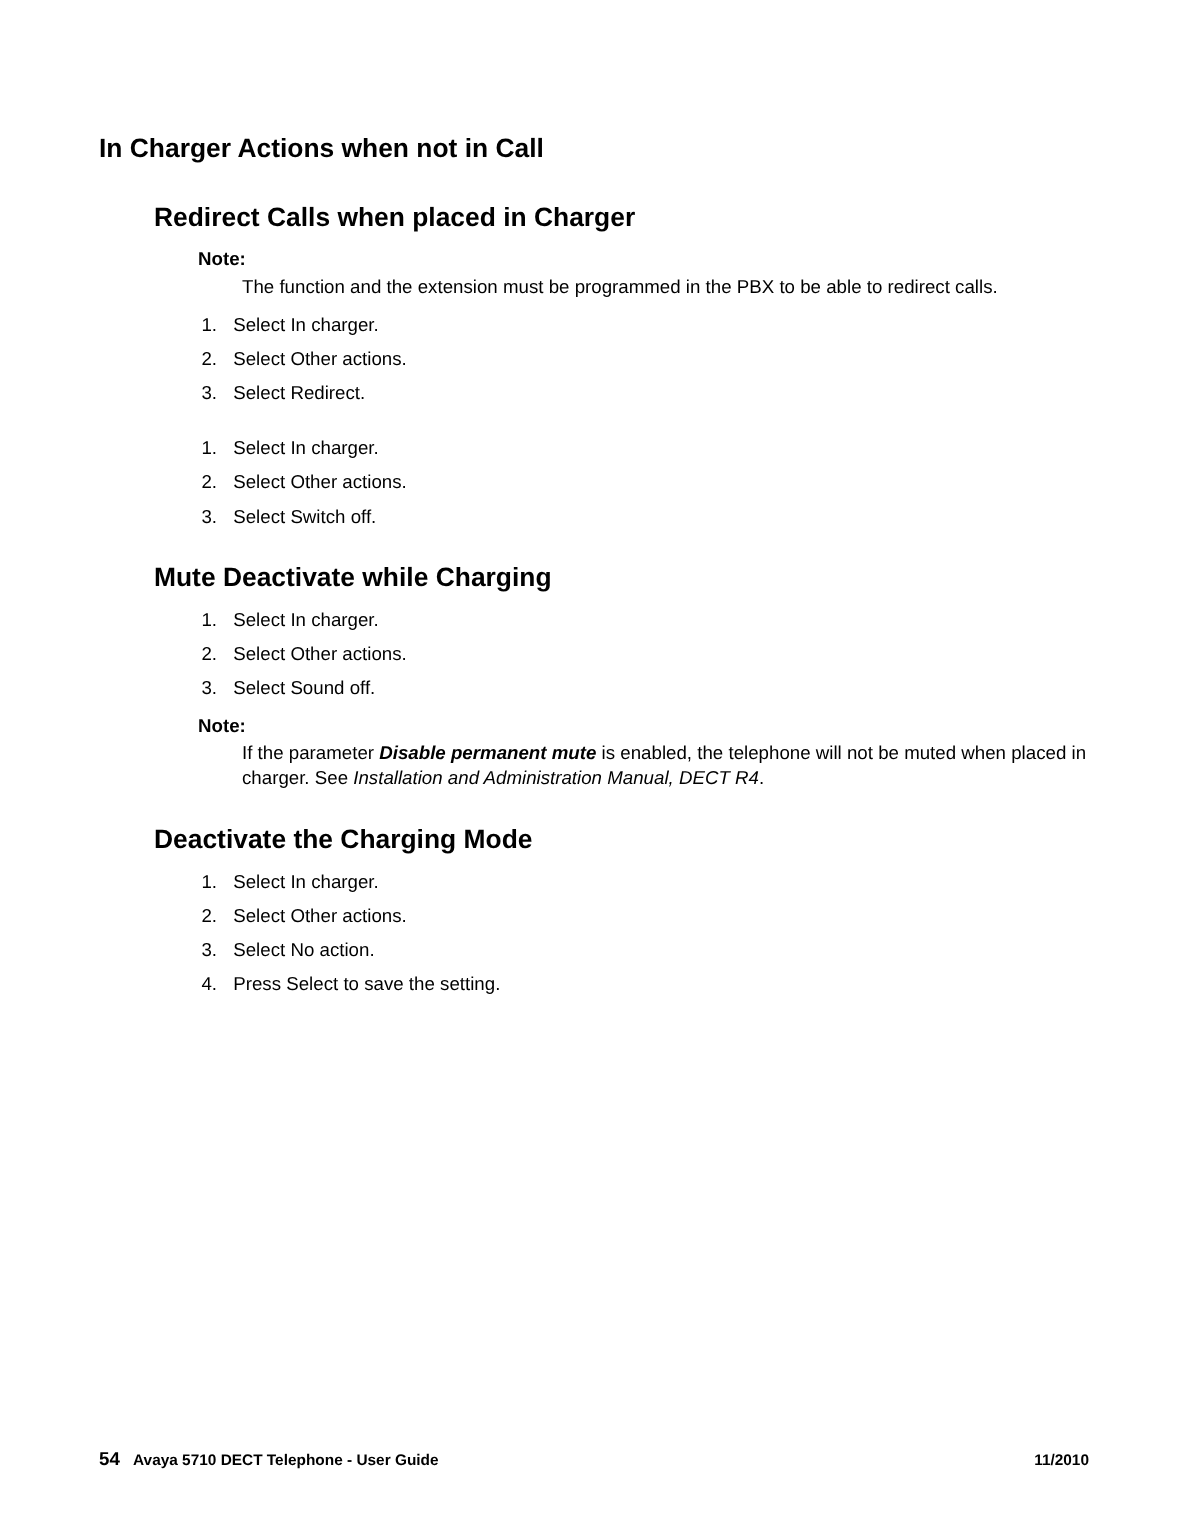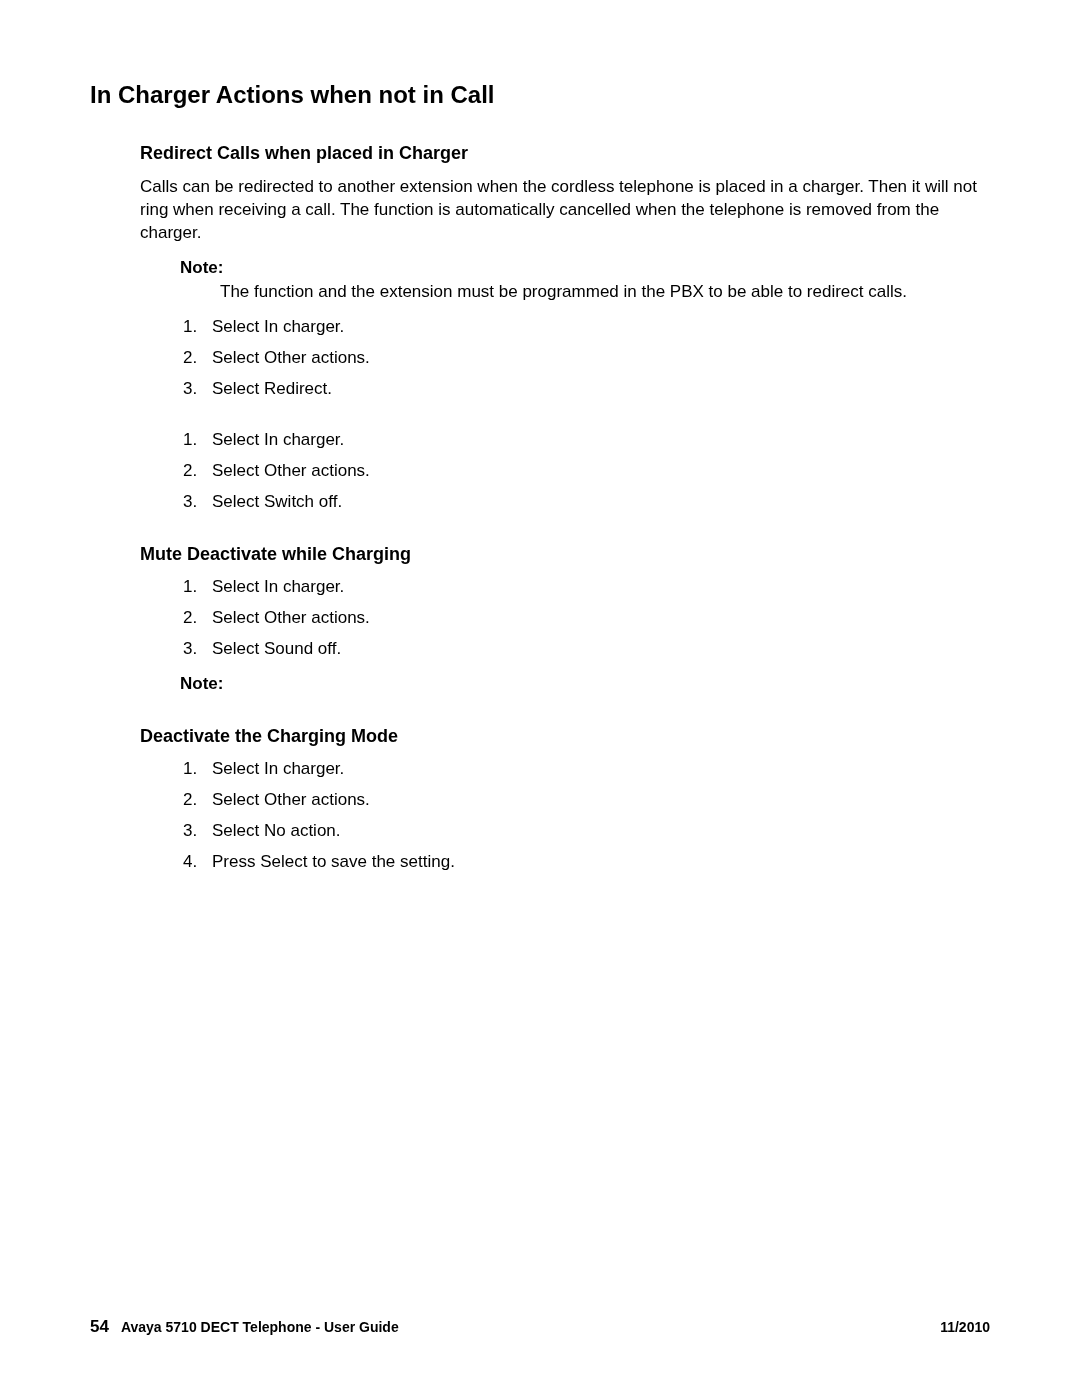--- a/index.html
+++ b/index.html
@@ -8,35 +8,35 @@
     line-height: 1.35;
     color: #000;
     background: #fff;
     margin: 0;
     padding: 0;
   }
   .page {
     width: 1080px;
     height: 1397px;
     position: relative;
-    padding: 79px 90px 0 90px;
+    padding: 120px 90px 0 90px;
     box-sizing: border-box;
   }
   h1.main-heading {
     font-size: 24px;
     font-weight: bold;
     margin: 0 0 30px 0;
     padding: 0;
   }
   .section {
     margin-left: 50px;
     margin-bottom: 28px;
   }
   h2.sub-heading {
-    font-size: 18px;
+    font-size: 24px;
     font-weight: bold;
     margin: 0 0 10px 0;
     padding: 0;
   }
   p.body-text {
     margin: 0 0 12px 0;
   }
   .note-block {
     margin: 0 0 12px 40px;
   }
@@ -77,21 +77,20 @@
 </style>
 </head>
 <body>
 
 <div class="page">
 
   <h1 class="main-heading">In Charger Actions when not in Call</h1>
 
   <div class="section">
     <h2 class="sub-heading">Redirect Calls when placed in Charger</h2>
-    <p class="body-text">Calls can be redirected to another extension when the cordless telephone is placed in a charger. Then it will not ring when receiving a call. The function is automatically cancelled when the telephone is removed from the charger.</p>
     <div class="note-block">
       <div class="note-label">Note:</div>
       <div class="note-text">The function and the extension must be programmed in the PBX to be able to redirect calls.</div>
     </div>
     <ol class="steps">
       <li><span>Select </span><span class="bold">In charger</span><span>.</span></li>
       <li><span>Select </span><span class="bold">Other actions</span><span>.</span></li>
       <li><span>Select </span><span class="bold">Redirect</span><span>.</span></li>
     </ol>
   </div>
@@ -106,20 +105,21 @@
 
   <div class="section">
     <h2 class="sub-heading">Mute Deactivate while Charging</h2>
     <ol class="steps">
       <li><span>Select </span><span class="bold">In charger</span><span>.</span></li>
       <li><span>Select </span><span class="bold">Other actions</span><span>.</span></li>
       <li><span>Select </span><span class="bold">Sound off</span><span>.</span></li>
     </ol>
     <div class="note-block" style="margin-top:12px;">
       <div class="note-label">Note:</div>
+      <div class="note-text"><span>If the parameter </span><span class="bold-italic">Disable permanent mute</span><span> is enabled, the telephone will not be muted when placed in charger. See </span><span class="italic">Installation and Administration Manual, DECT R4</span><span>.</span></div>
     </div>
   </div>
 
   <div class="section">
     <h2 class="sub-heading">Deactivate the Charging Mode</h2>
     <ol class="steps">
       <li><span>Select </span><span class="bold">In charger</span><span>.</span></li>
       <li><span>Select </span><span class="bold">Other actions</span><span>.</span></li>
       <li><span>Select </span><span class="bold">No action</span><span>.</span></li>
       <li><span>Press </span><span class="bold">Select</span><span> to save the setting.</span></li>

